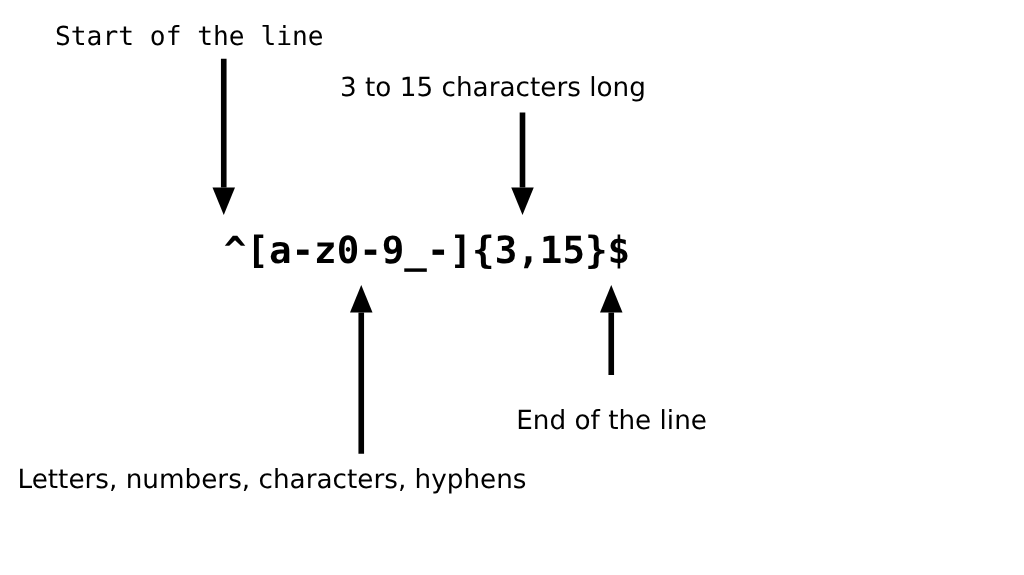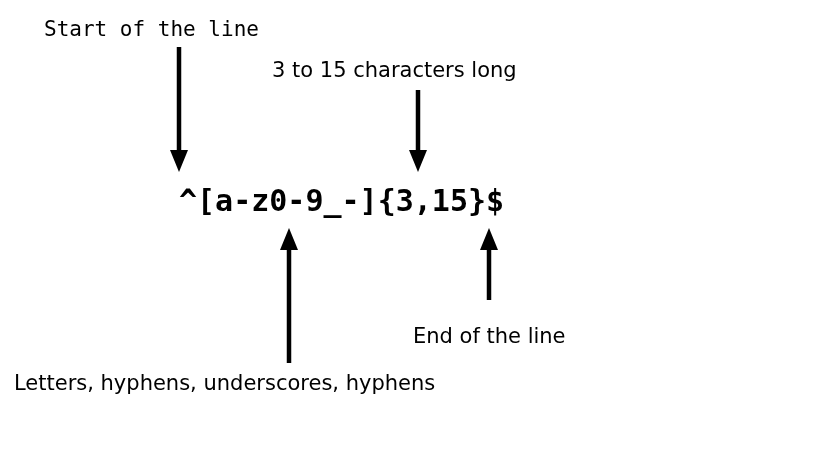--- a/index.html
+++ b/index.html
@@ -64,15 +64,15 @@
   </svg>
 
   <div class="label label-mono" style="left:44px; top:17px;">Start of the line</div>
 
   <div class="label" style="left:272px; top:58px;text-align:center;">3 to 15 characters long</div>
 
   <div class="regex" style="left:179px; top:183px;">^[a-z0-9_-]{3,15}$</div>
 
   <div class="label" style="left:413px; top:324px;">End of the line</div>
 
-  <div class="label" style="left:14px; top:371px;">Letters, hyphens, underscores, hyphens</div>
+  <div class="label" style="left:14px; top:371px;">Letters, numbers, characters, hyphens</div>
 
 </div>
 
 </body></html>

